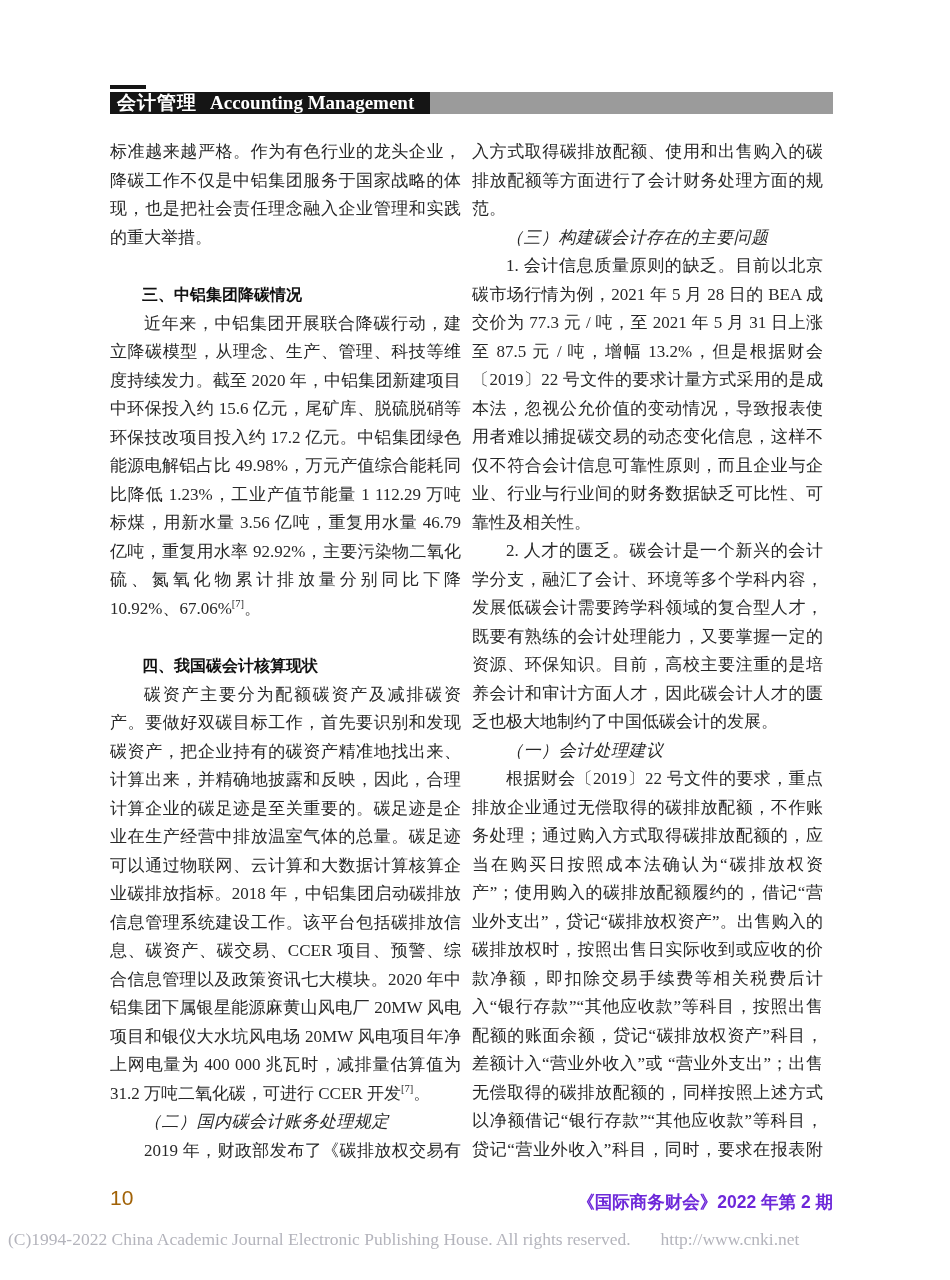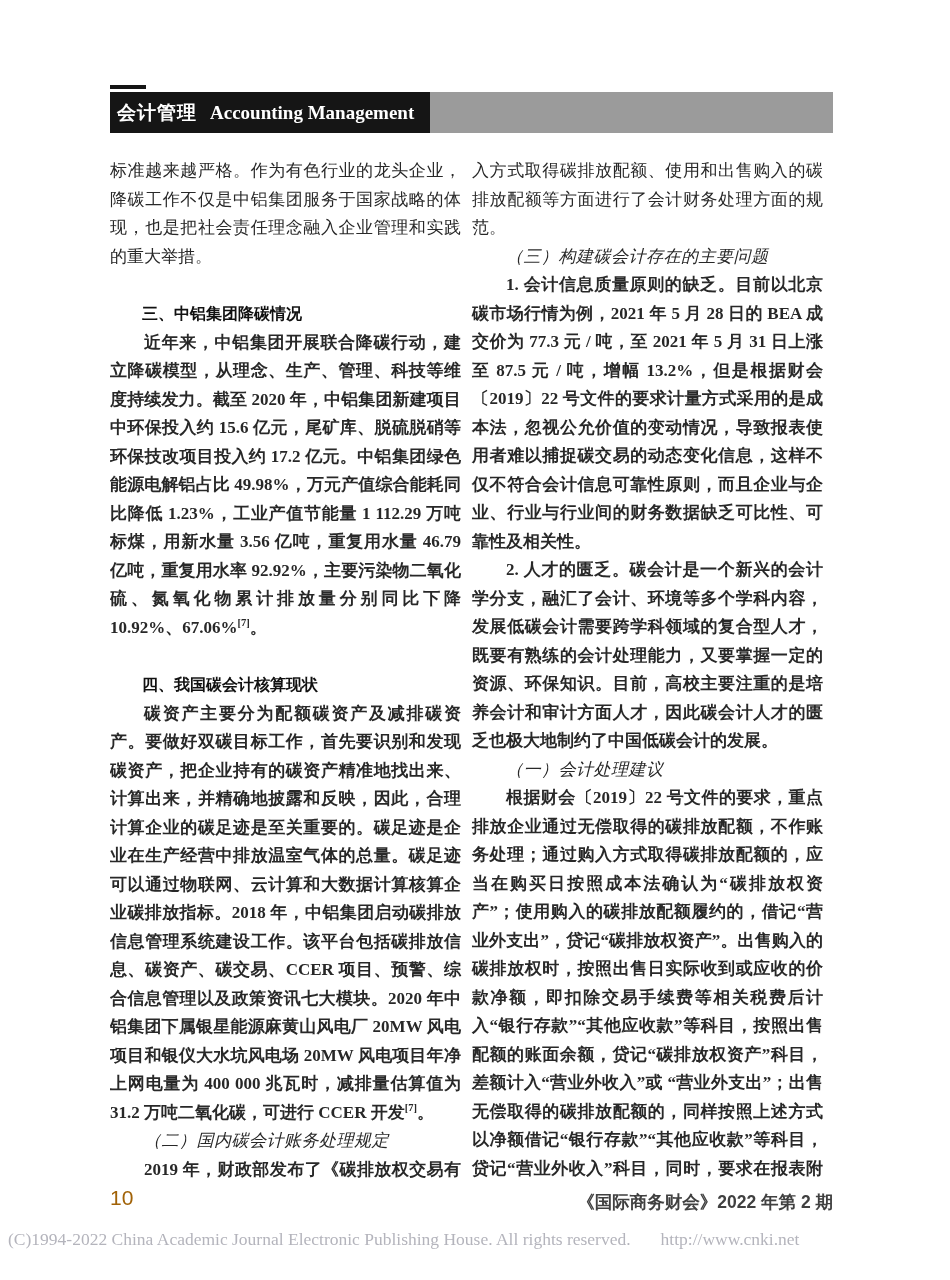--- a/index.html
+++ b/index.html
@@ -5,52 +5,52 @@
   html,body{margin:0;padding:0;}
   body{
     width:950px;height:1280px;position:relative;
     background:#ffffff;
     font-family:"Liberation Serif","DejaVu Serif",serif;
     color:#282828;
     overflow:hidden;
   }
   .content{position:absolute;left:110px;top:92px;width:723px;}
   
-  .band{display:flex;height:41px;position:relative;}
+  .band{display:flex;height:22px;position:relative;}
   .band-tick{position:absolute;left:0;top:-7px;width:36px;height:4px;background:#151515;}
   .band-label{
     background:#151515;color:#fff;display:flex;align-items:center;
     padding:0 16px 0 7px;gap:13px;white-space:nowrap;
     font-size:19px;font-weight:bold;
   }
   .band-label .cn{letter-spacing:1px;}
   .band-fill{flex:1;background:#9b9b9b;}
   
   .columns{display:flex;gap:11px;margin-top:24px;height:1028px;overflow:hidden;}
   .col{width:351px;font-size:17px;line-height:28.5px;text-align:justify;}
   .col p{margin:0;}
-  p.para{text-indent:2em;font-weight:bold;}
+  p.para{text-indent:2em;}
   p.cont{text-indent:0;}
   h2.h{
     margin:29px 0 0 0;font-size:16px;line-height:28.5px;
     font-family:"Liberation Sans","DejaVu Sans",sans-serif;
     font-weight:bold;color:#111;text-indent:2em;text-align:left;
   }
   p.sub{font-style:italic;text-indent:2em;letter-spacing:0.5px;}
   sup{font-size:10.5px;line-height:0;}
   
   .page-num{
     position:absolute;left:110px;top:1186px;
     font-family:"Liberation Sans","DejaVu Sans",sans-serif;
     font-size:21px;color:#a16207;
   }
   .journal-ref{
     position:absolute;right:117px;top:1190px;
     font-family:"Liberation Sans","DejaVu Sans",sans-serif;
-    font-weight:bold;font-size:17.5px;color:#404040;
+    font-weight:bold;font-size:17.5px;color:#6d28d9;
   }
   .copyright{
     position:absolute;left:8px;top:1229px;width:940px;
     font-size:17.5px;color:#b4b4bc;white-space:nowrap;
   }
   .copyright .url{margin-left:30px;}
 </style>
 </head>
 <body>
 

